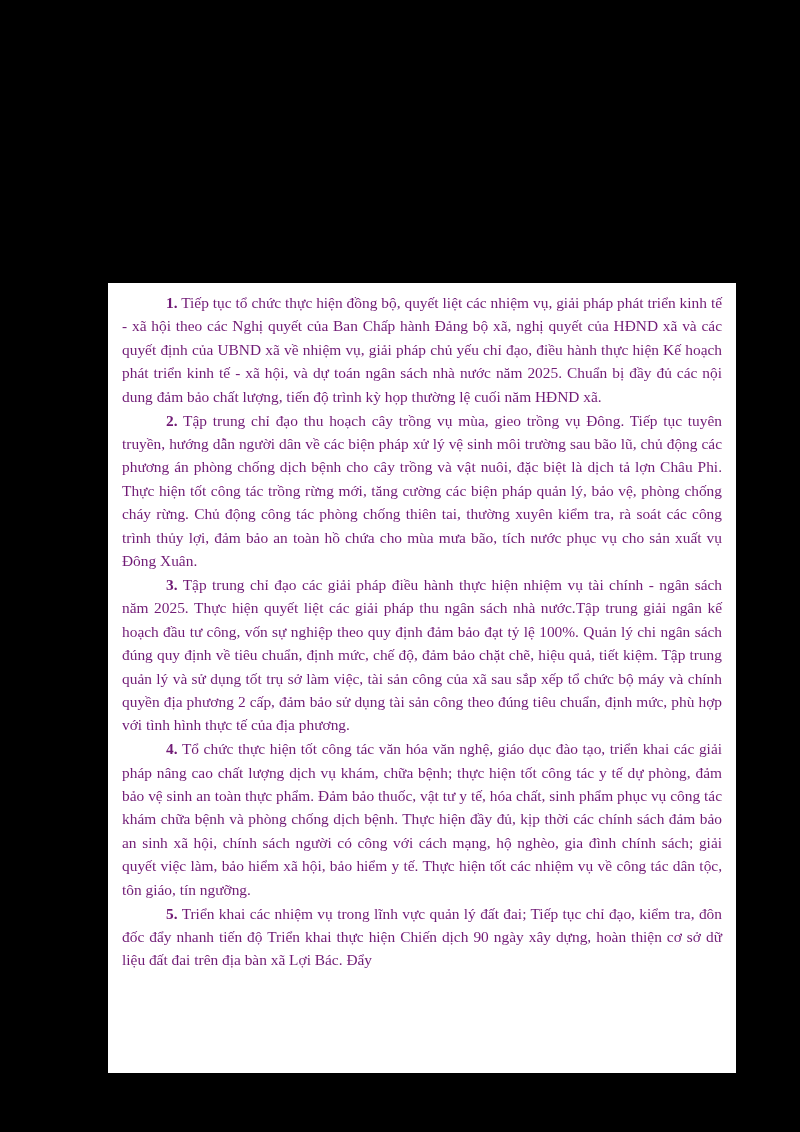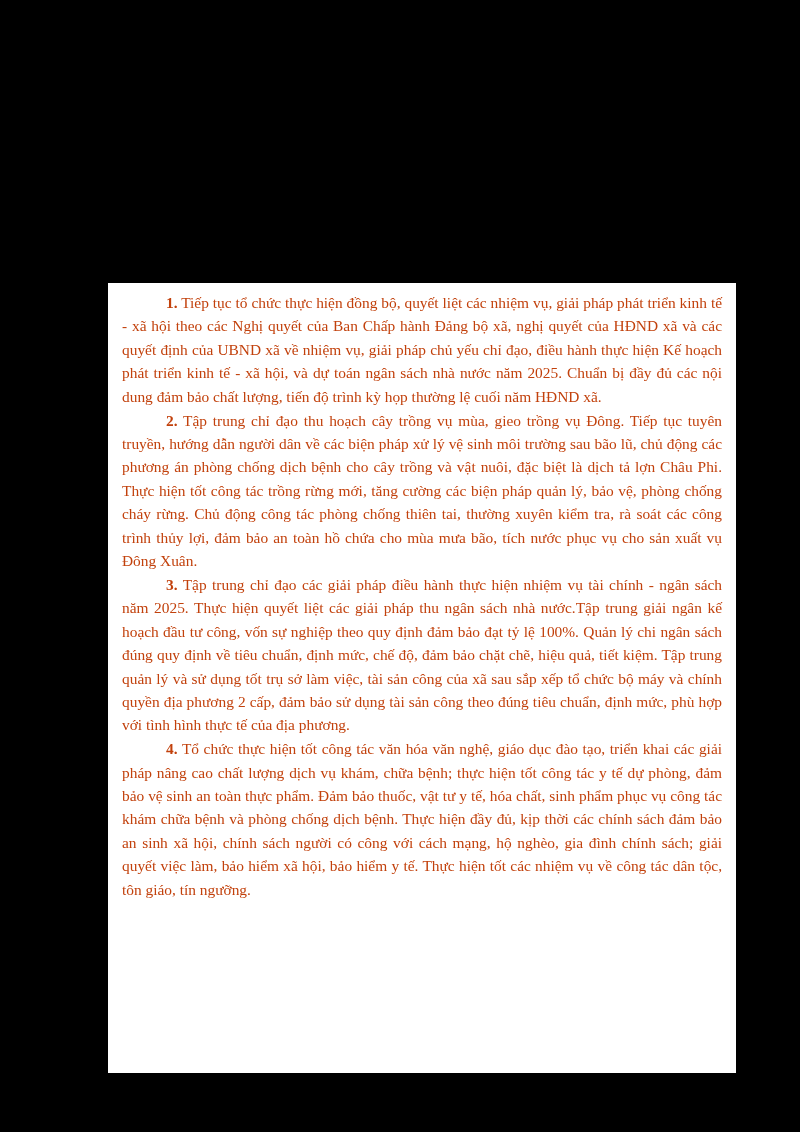--- a/index.html
+++ b/index.html
@@ -23,21 +23,21 @@
     position: absolute;
     left: 108px;
     top: 283px;
     width: 628px;
     height: 790px;
     background: #ffffff;
     overflow: hidden;
   }
   #doc-body {
     padding: 8px 14px 0 14px;
-    color: #c2410c;
+    color: #701a75;
     font-family: "Liberation Serif", serif;
     font-size: 15.4px;
     line-height: 1.52;
     text-align: justify;
     text-justify: inter-word;
   }
   .para {
     margin: 0 0 0.5px 0;
     text-indent: 44px;
   }
@@ -53,16 +53,17 @@
     <div id="doc-body">
 
       <p class="para"><span class="num">1.</span><span> Tiếp tục tổ chức thực hiện đồng bộ, quyết liệt các nhiệm vụ, giải pháp phát triển kinh tế - xã hội theo các Nghị quyết của Ban Chấp hành Đảng bộ xã, nghị quyết của HĐND xã và các quyết định của UBND xã về nhiệm vụ, giải pháp chủ yếu chỉ đạo, điều hành thực hiện Kế hoạch phát triển kinh tế - xã hội, và dự toán ngân sách nhà nước năm 2025. Chuẩn bị đầy đủ các nội dung đảm bảo chất lượng, tiến độ trình kỳ họp thường lệ cuối năm HĐND xã.</span></p>
 
       <p class="para"><span class="num">2.</span><span> Tập trung chỉ đạo thu hoạch cây trồng vụ mùa, gieo trồng vụ Đông. Tiếp tục tuyên truyền, hướng dẫn người dân về các biện pháp xử lý vệ sinh môi trường sau bão lũ, chủ động các phương án phòng chống dịch bệnh cho cây trồng và vật nuôi, đặc biệt là dịch tả lợn Châu Phi. Thực hiện tốt công tác trồng rừng mới, tăng cường các biện pháp quản lý, bảo vệ, phòng chống cháy rừng. Chủ động công tác phòng chống thiên tai, thường xuyên kiểm tra, rà soát các công trình thủy lợi, đảm bảo an toàn hồ chứa cho mùa mưa bão, tích nước phục vụ cho sản xuất vụ Đông Xuân.</span></p>
 
       <p class="para"><span class="num">3.</span><span> Tập trung chỉ đạo các giải pháp điều hành thực hiện nhiệm vụ tài chính - ngân sách năm 2025. Thực hiện quyết liệt các giải pháp thu ngân sách nhà nước.Tập trung giải ngân kế hoạch đầu tư công, vốn sự nghiệp theo quy định đảm bảo đạt tỷ lệ 100%. Quản lý chi ngân sách đúng quy định về tiêu chuẩn, định mức, chế độ, đảm bảo chặt chẽ, hiệu quả, tiết kiệm. Tập trung quản lý và sử dụng tốt trụ sở làm việc, tài sản công của xã sau sắp xếp tổ chức bộ máy và chính quyền địa phương 2 cấp, đảm bảo sử dụng tài sản công theo đúng tiêu chuẩn, định mức, phù hợp với tình hình thực tế của địa phương.</span></p>
 
       <p class="para"><span class="num">4.</span><span> Tổ chức thực hiện tốt công tác văn hóa văn nghệ, giáo dục đào tạo, triển khai các giải pháp nâng cao chất lượng dịch vụ khám, chữa bệnh; thực hiện tốt công tác y tế dự phòng, đảm bảo vệ sinh an toàn thực phẩm. Đảm bảo thuốc, vật tư y tế, hóa chất, sinh phẩm phục vụ công tác khám chữa bệnh và phòng chống dịch bệnh. Thực hiện đầy đủ, kịp thời các chính sách đảm bảo an sinh xã hội, chính sách người có công với cách mạng, hộ nghèo, gia đình chính sách; giải quyết việc làm, bảo hiểm xã hội, bảo hiểm y tế. Thực hiện tốt các nhiệm vụ về công tác dân tộc, tôn giáo, tín ngưỡng.</span></p>
 
+      <p class="para"><span class="num">5.</span><span> Triển khai các nhiệm vụ trong lĩnh vực quản lý đất đai; Tiếp tục chỉ đạo, kiểm tra, đôn đốc đẩy nhanh tiến độ Triển khai thực hiện Chiến dịch 90 ngày xây dựng, hoàn thiện cơ sở dữ liệu đất đai trên địa bàn xã Lợi Bác. Đẩy</span></p>
 
     </div>
   </div>
 </div>
 
 </body></html>

